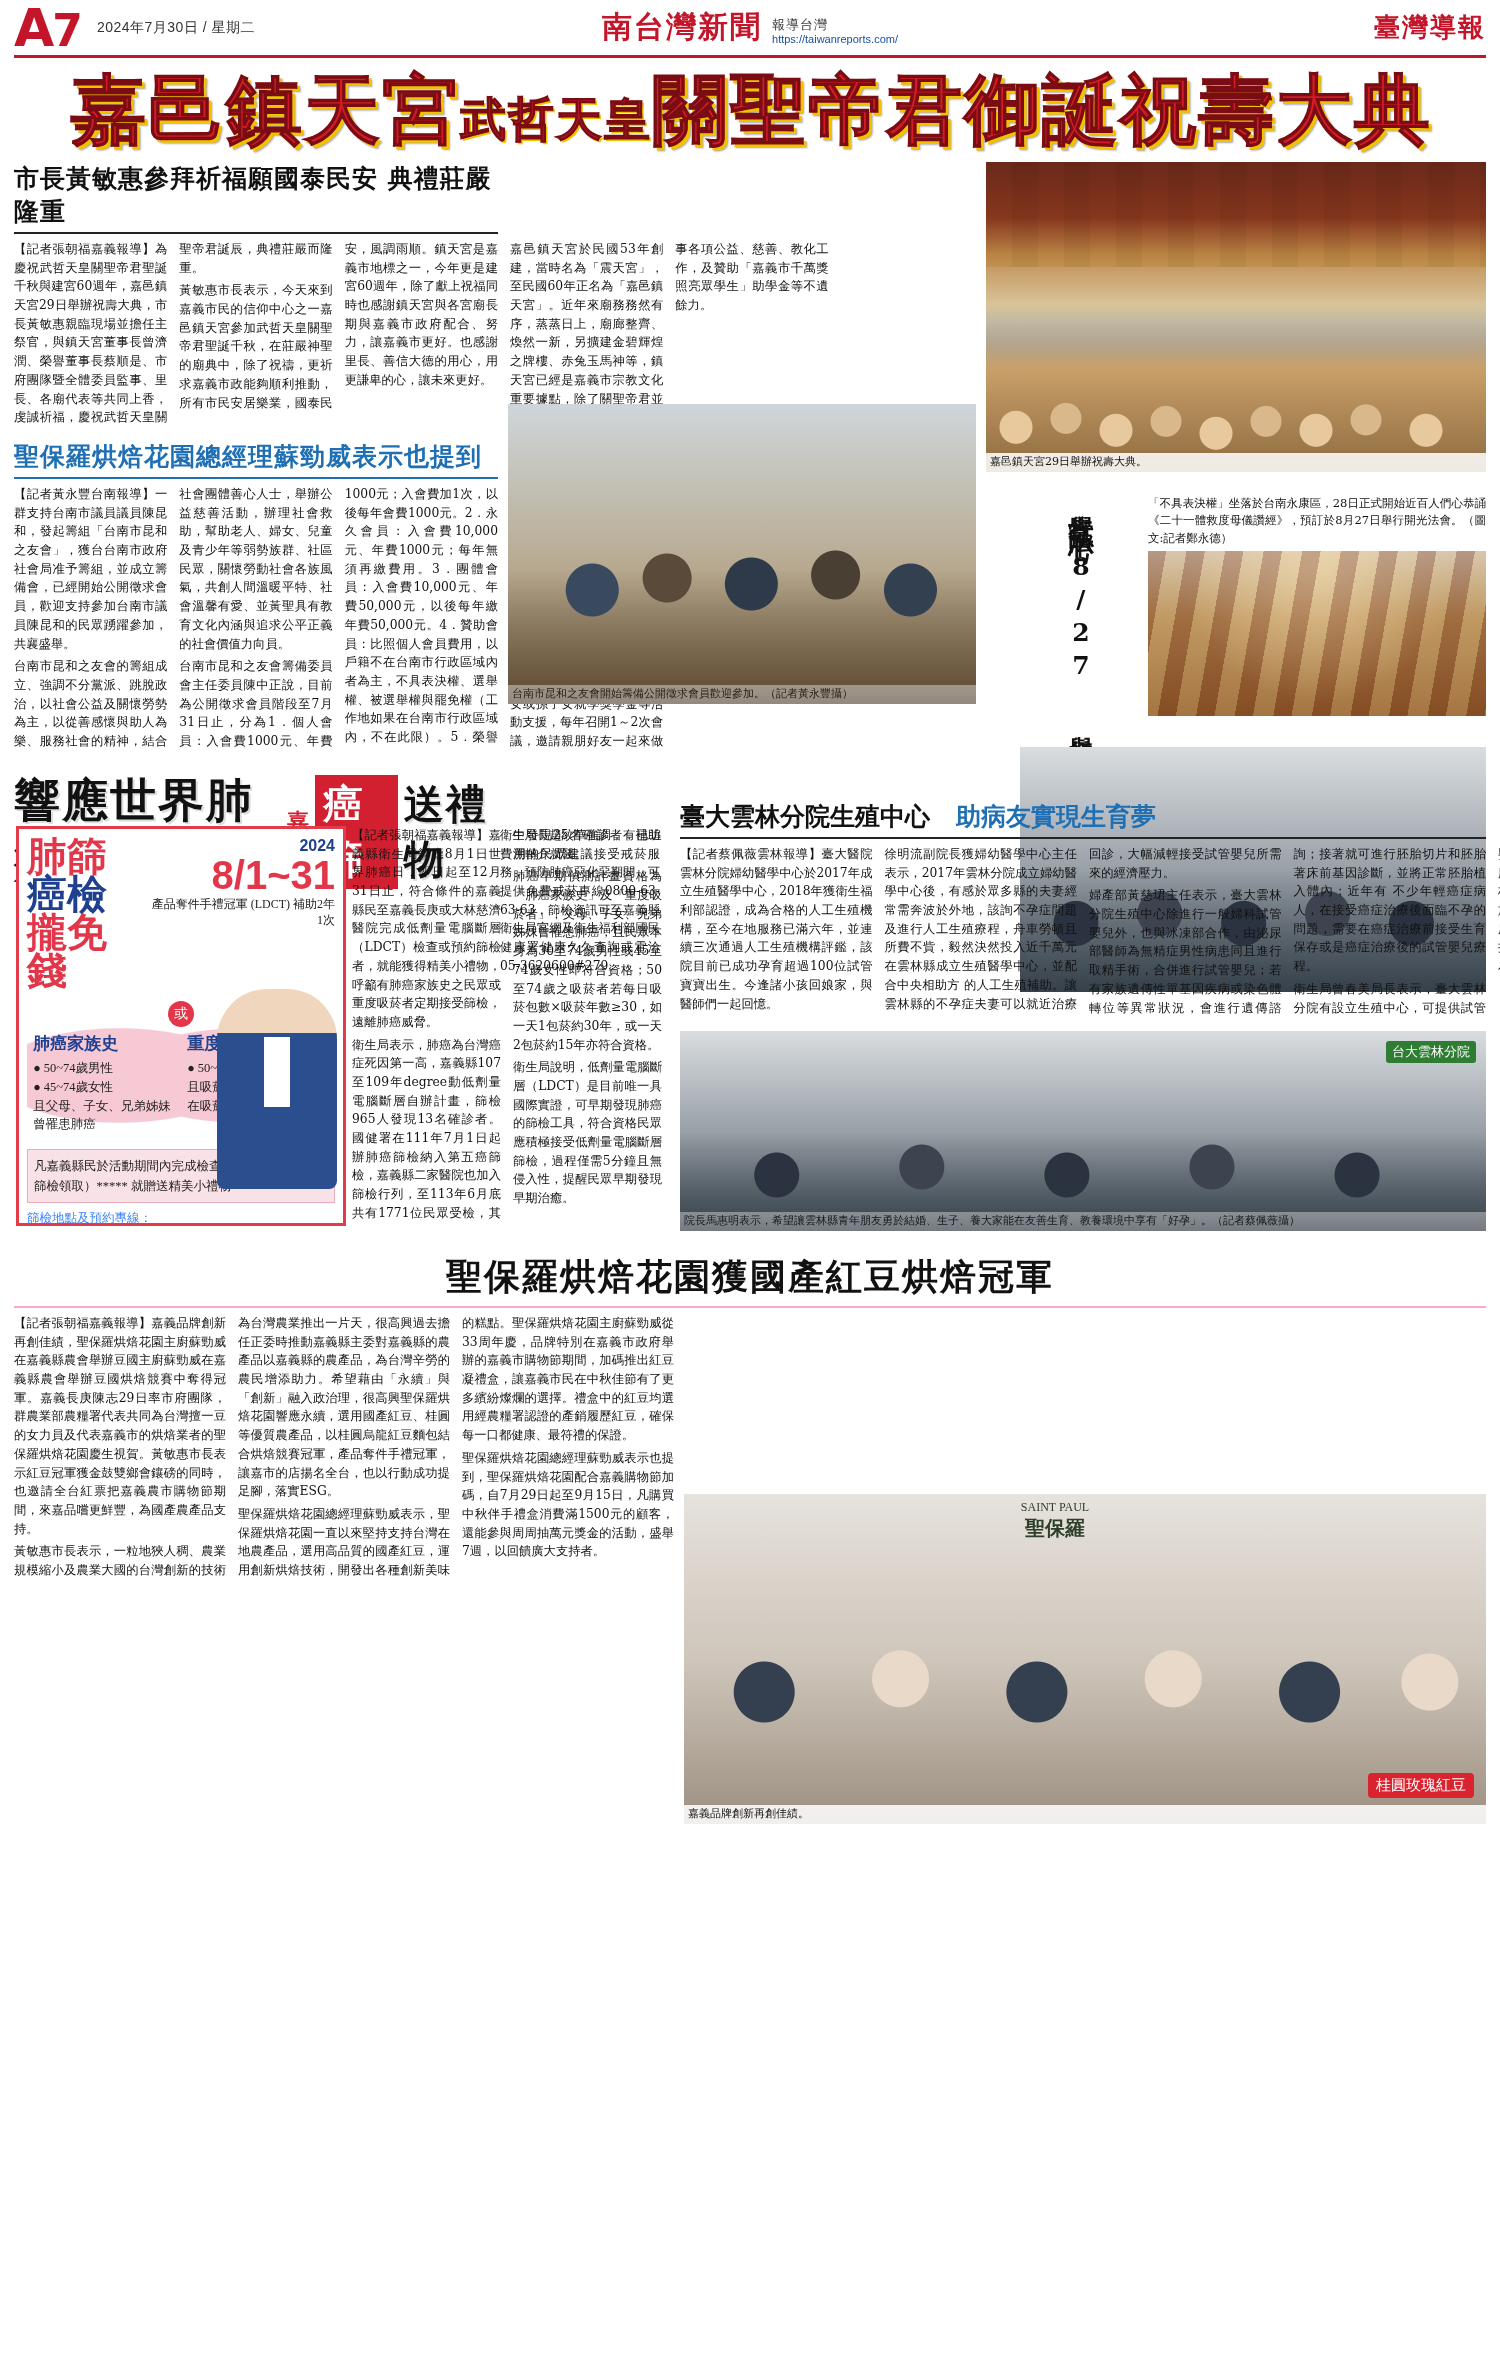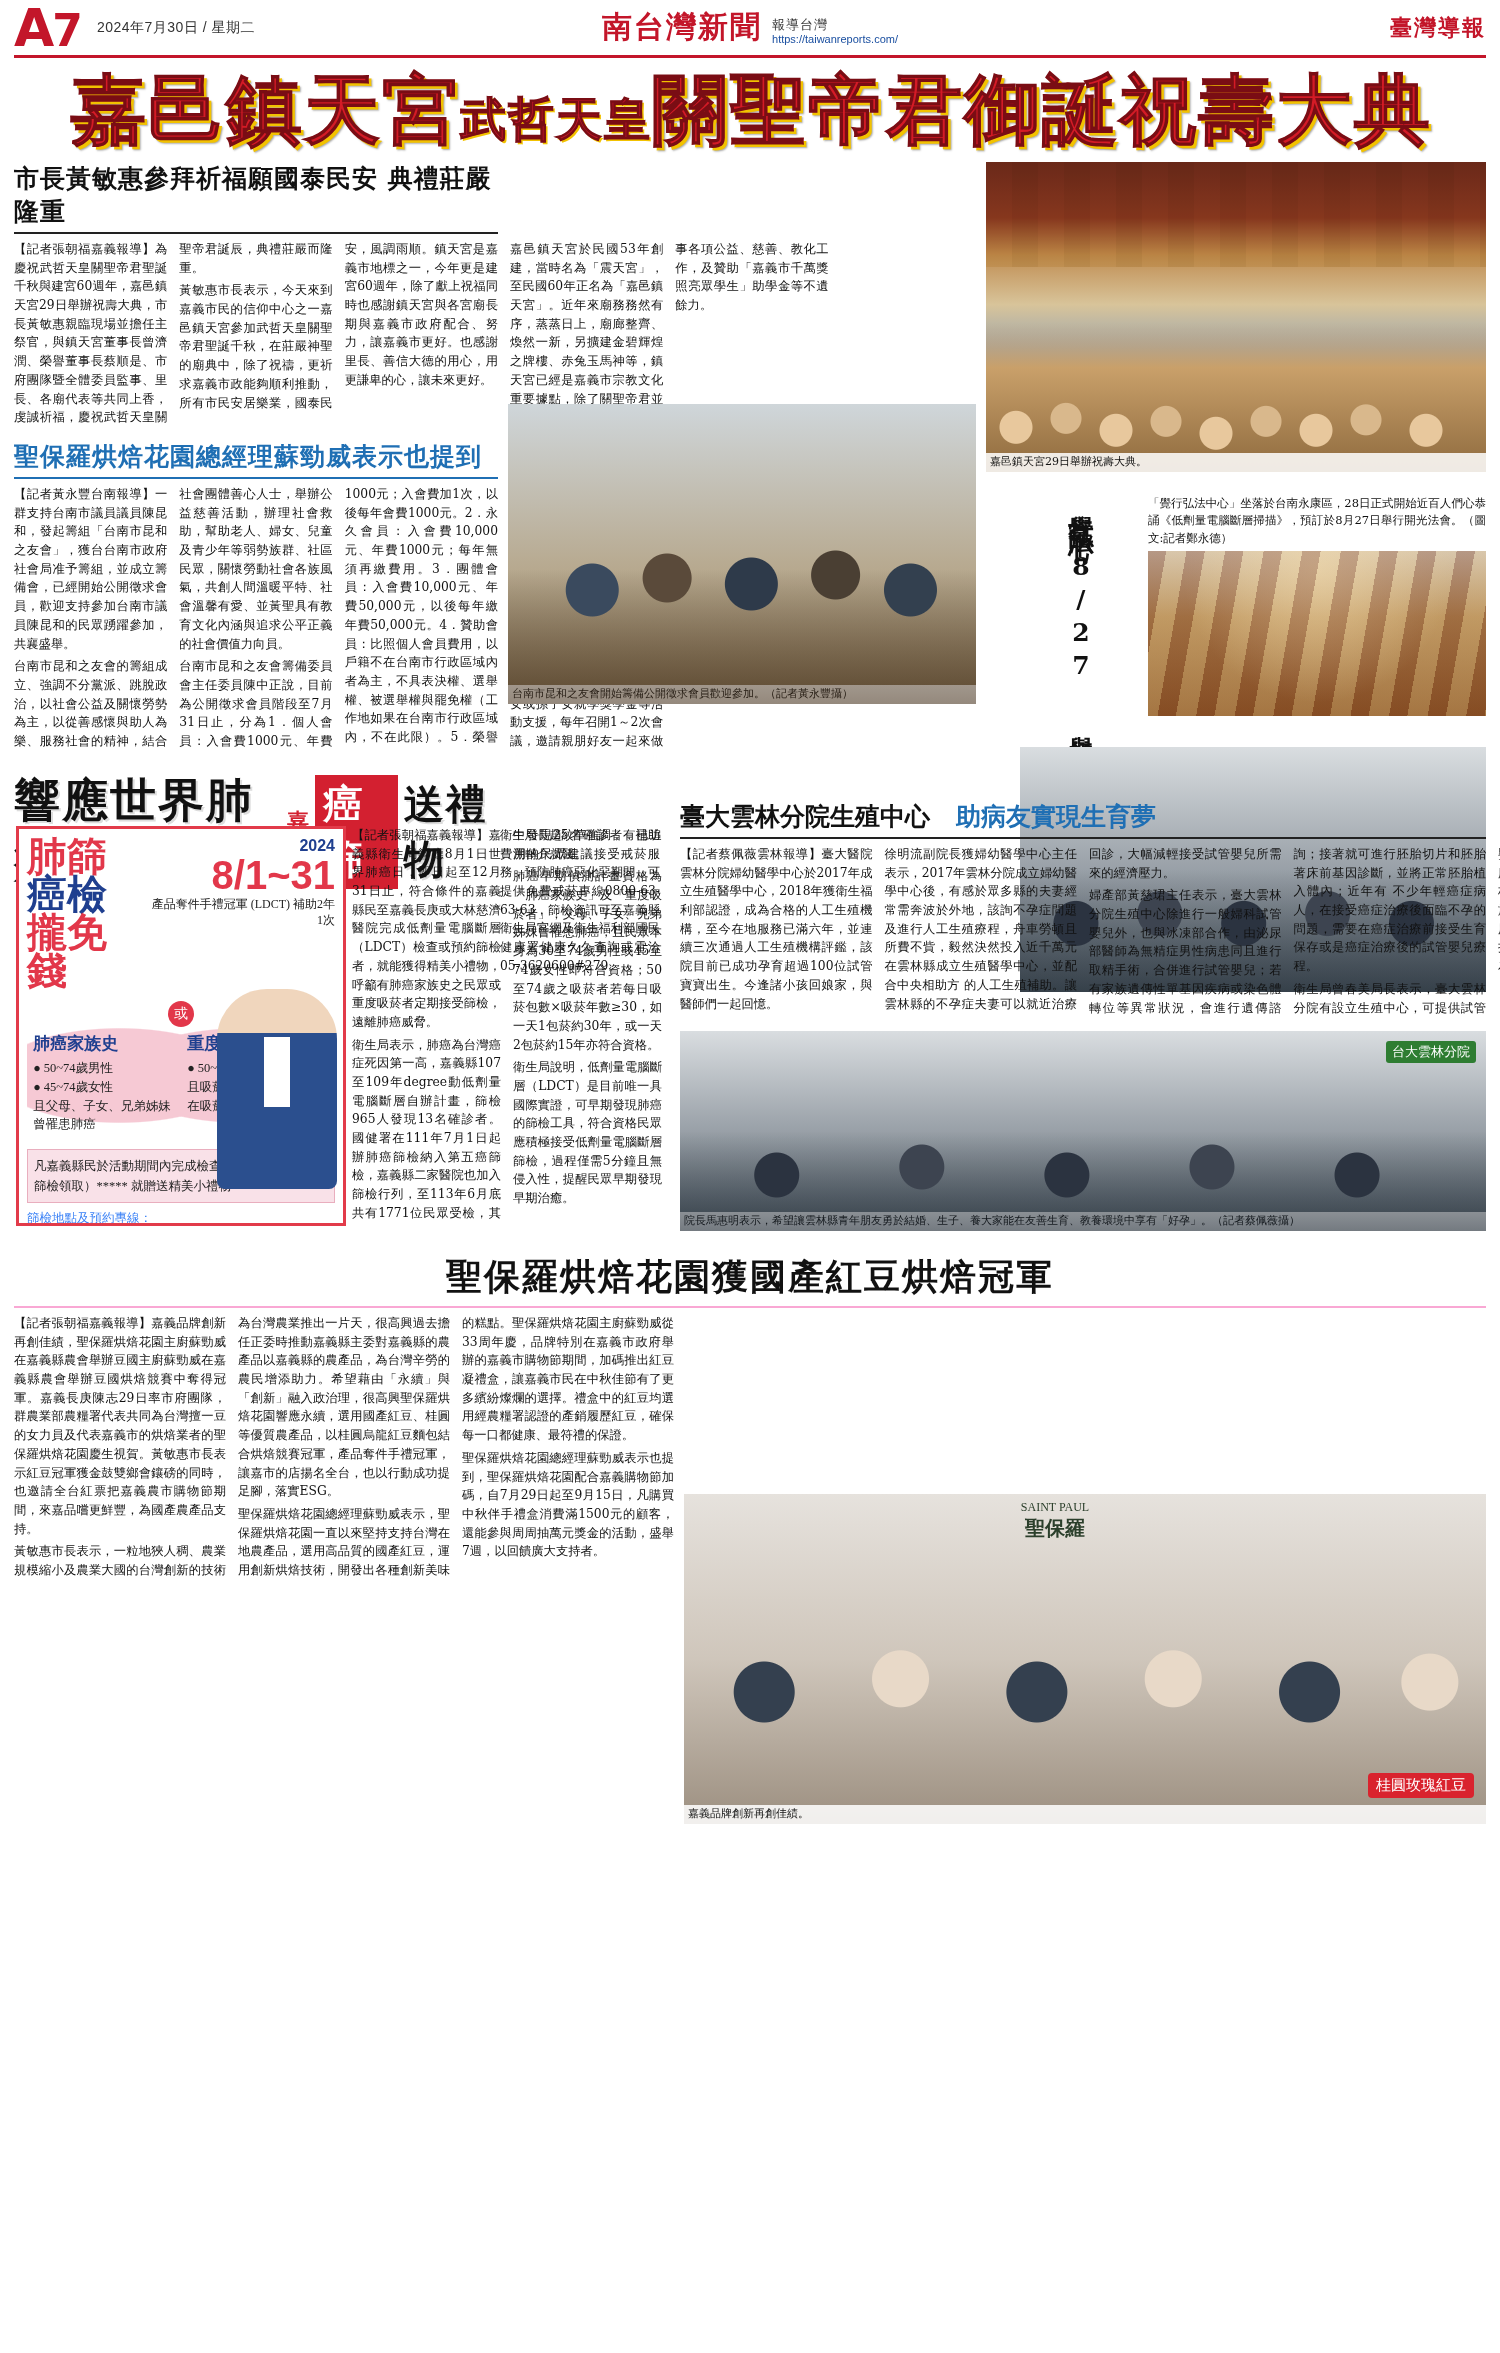--- a/index.html
+++ b/index.html
@@ -35,21 +35,21 @@
     position:absolute; left:50%; transform:translateX(-50%);
     display:flex; align-items:flex-end; gap:10px;
   }
   .mh-section {
     font-size:30px; font-weight:bold; color:#c3162a; letter-spacing:2px;
   }
   .mh-sub { display:flex; flex-direction:column; line-height:1.15; padding-bottom:2px;}
   .mh-sub .s1 { font-size:13px; color:#333; letter-spacing:1px;}
   .mh-sub .s2 { font-family:"Liberation Sans", sans-serif; font-size:11px; color:#1a4fa0; }
   .mh-right {
-    margin-left:auto; font-size:22px; font-weight:bold;
+    margin-left:auto; font-size:26px; font-weight:bold;
     color:#c3162a; letter-spacing:2px; font-family:Liberation Mono, monospace;
   }
 
   
   .headline-band {
     margin-top:6px; height:92px; position:relative;
     display:flex; align-items:center; justify-content:center;
     overflow:hidden;
   }
   .hl {
@@ -327,21 +327,21 @@
     </div>
   </div>
 
   <div style="position:absolute; left:1020px; top:495px; width:466px;">
     <div style="display:flex; gap:8px;">
       <div style="width:120px; display:flex; flex-direction:column; align-items:center;">
         <div class="vertical-title">覺行弘法中心 8/27 舉行開光法會</div>
       </div>
       <div style="flex:1;">
         <div class="body-text" style="font-size:11.5px;">
-          <p>「覺行弘法中心」坐落於台南永康區，28日正式開始近百人們心恭誦《低劑量電腦斷層掃描》，預訂於8月27日舉行開光法會。（圖文:記者鄭永德）</p>
+          <p>「不具表決權」坐落於台南永康區，28日正式開始近百人們心恭誦《二十一體救度母儀讚經》，預訂於8月27日舉行開光法會。（圖文:記者鄭永德）</p>
         </div>
         <div class="photo ph-monks" style="height:165px; margin-top:4px;"></div>
       </div>
     </div>
     <div class="photo ph-audience" style="height:245px; margin-top:6px;"></div>
   </div>
 
   <div style="position:absolute; left:14px; top:762px; width:490px;">
     <div class="banner2">
       <div class="b-black">響應世界肺癌日</div>

